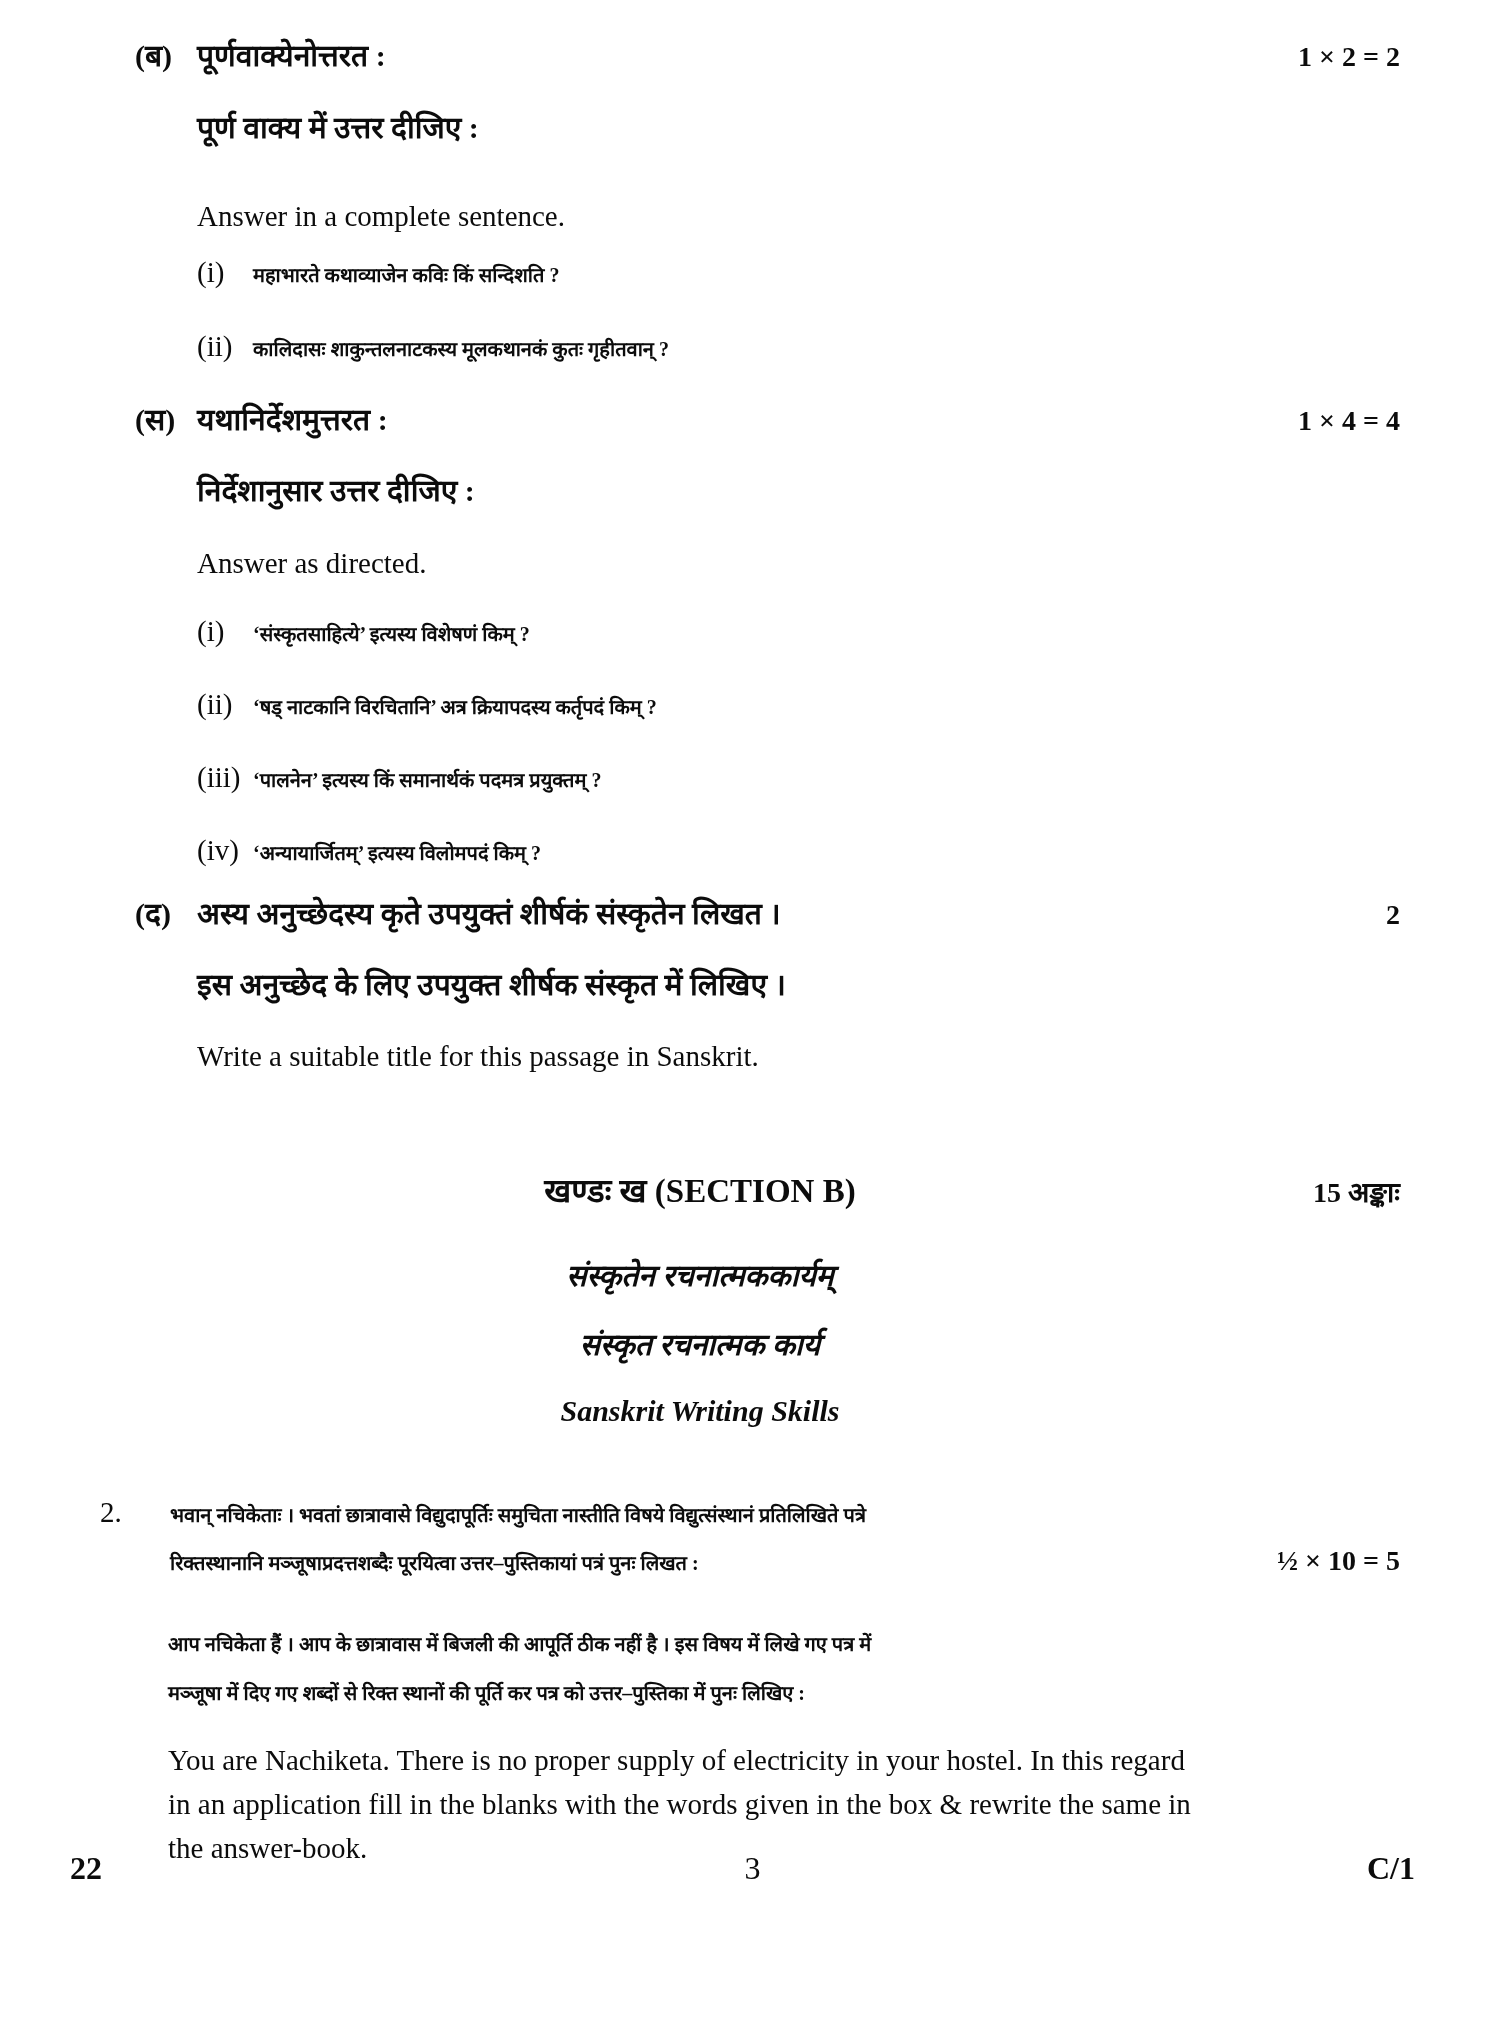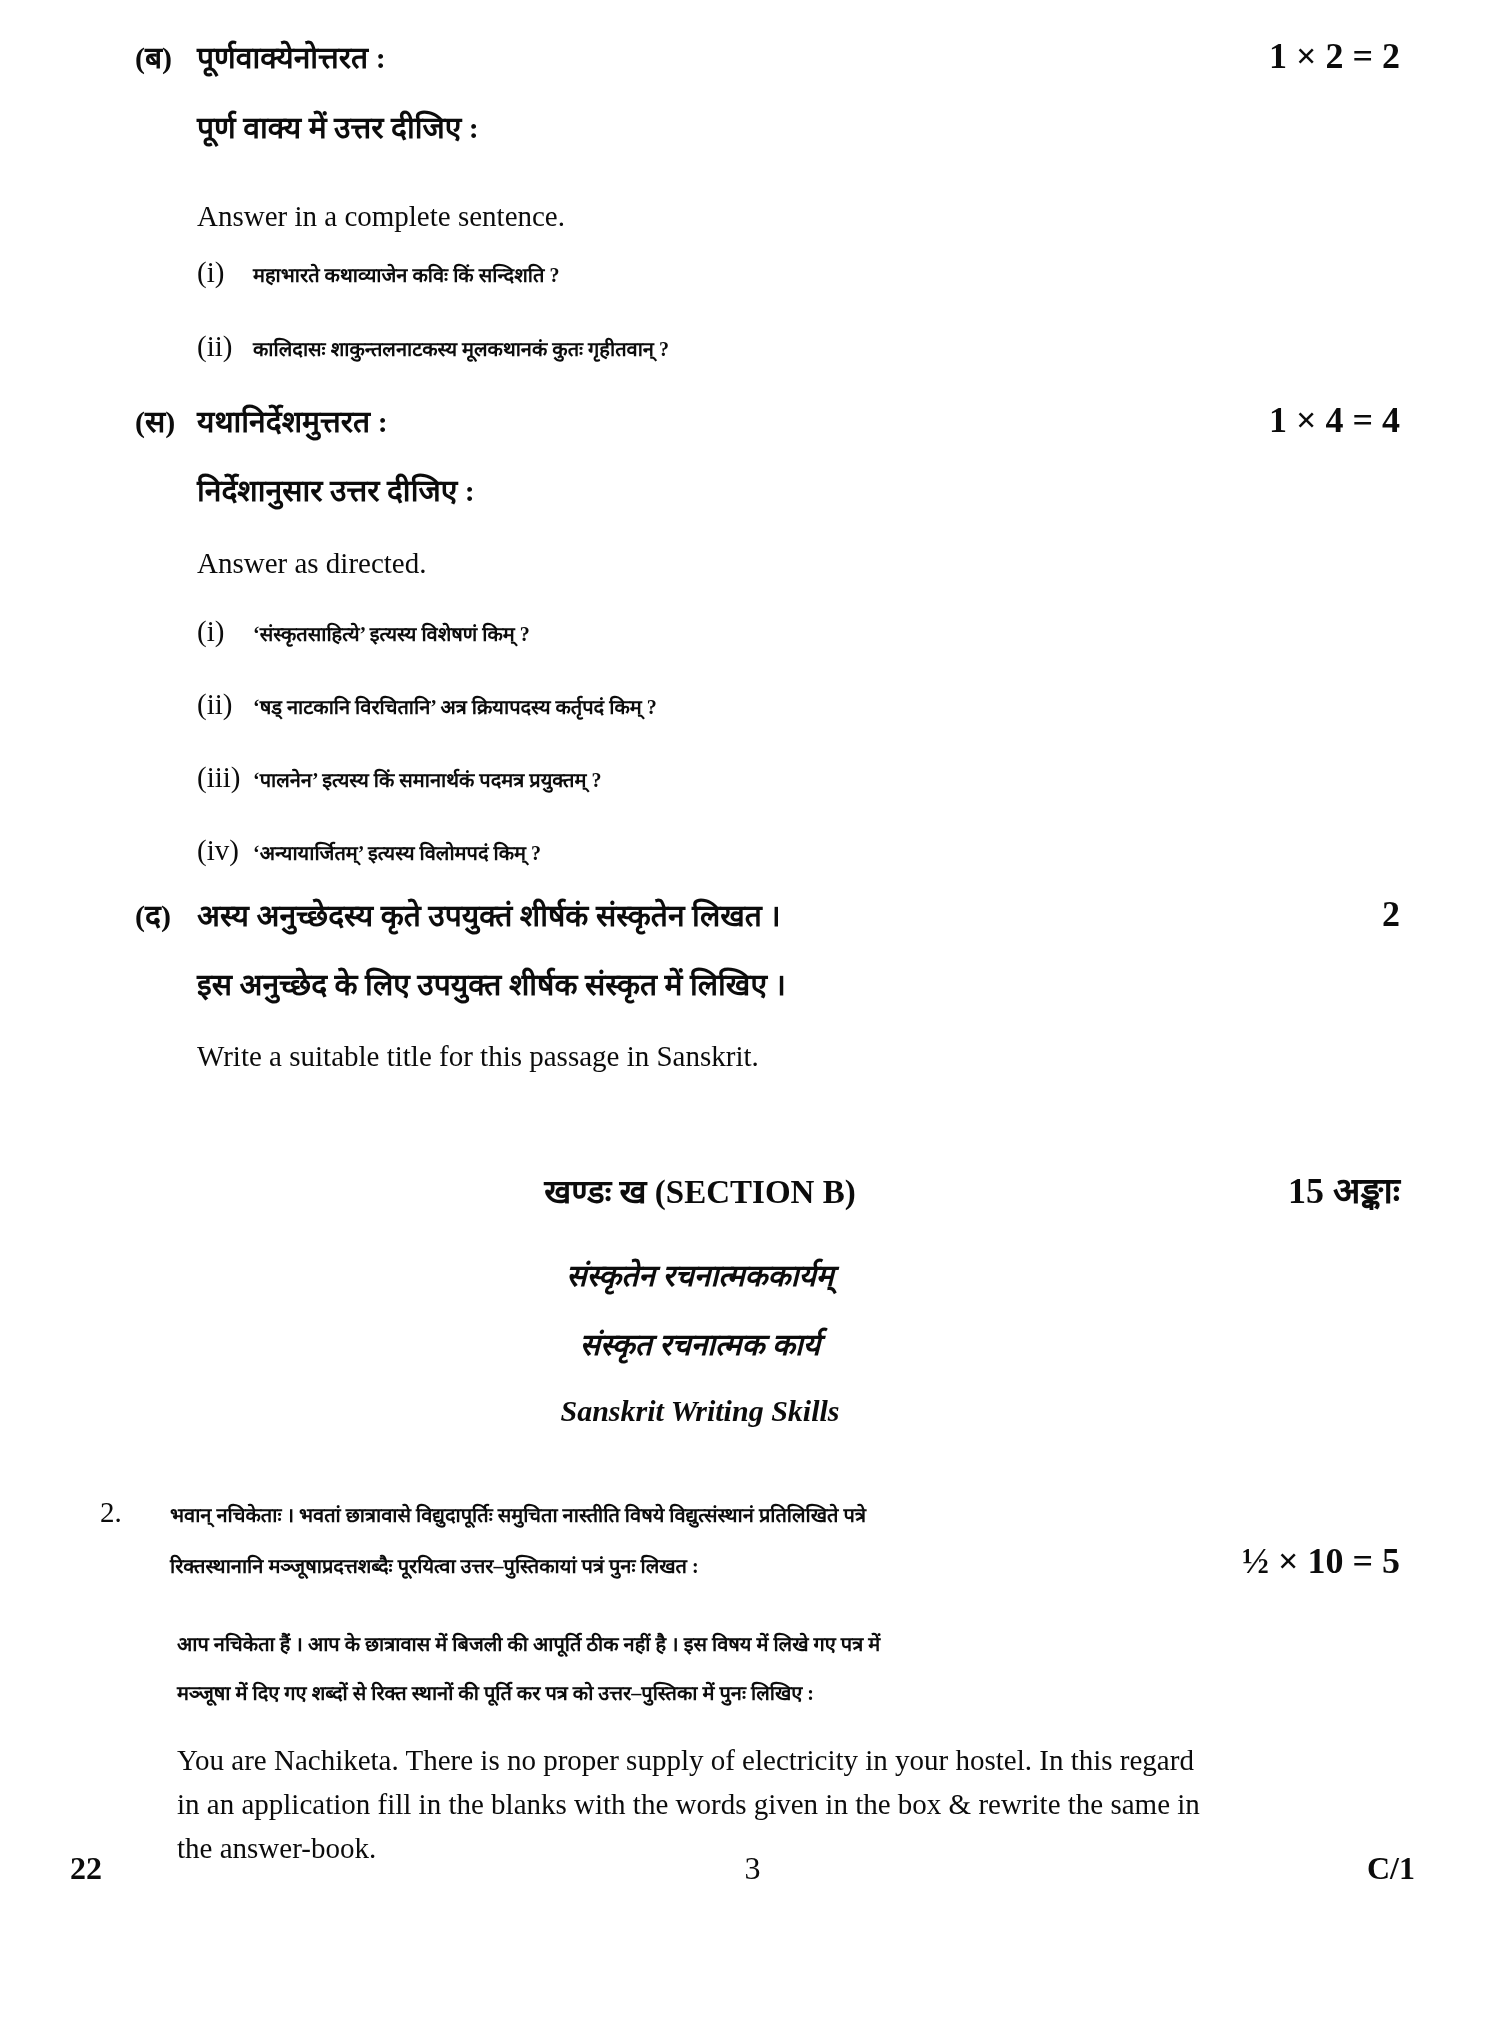--- a/index.html
+++ b/index.html
@@ -10,31 +10,31 @@
     color:#0c0c0c;
     font-family:"Liberation Serif","DejaVu Serif",serif;
     overflow:hidden;
   }
   .doc{position:absolute;left:135px;top:14px;width:1265px;height:1900px;}
   .row{position:absolute;left:0;right:0;display:flex;align-items:baseline;line-height:44px;}
   .lbl{flex:0 0 62px;font-size:30px;font-weight:bold;}
   .txt{font-size:30px;}
   .dev{font-weight:bold;}
   .en{font-size:29px;font-weight:normal;}
-  .marks{margin-left:auto;font-size:36px;font-weight:bold;white-space:nowrap;}
+  .marks{margin-left:auto;font-size:28px;font-weight:bold;white-space:nowrap;}
   .sub{padding-left:62px;}
   .item{padding-left:62px;}
   .inum{flex:0 0 56px;font-size:29px;font-weight:normal;}
   .itxt{font-size:20px;}
   .center-wrap{width:1130px;text-align:center;}
   .sec-head{font-size:33px;font-weight:bold;}
   .sec-sub{font-size:30px;font-weight:bold;font-style:italic;}
   .q2{left:-35px;}
   .qnum{flex:0 0 70px;font-size:29px;font-weight:normal;}
-  .qpara{left:42px;align-items:flex-end;}
+  .qpara{left:33px;align-items:flex-end;}
   .footer-item{position:absolute;font-size:32px;line-height:40px;}
   .f-left{left:70px;top:1848px;font-weight:bold;}
   .f-center{left:0;right:0;top:1848px;text-align:center;font-weight:normal;}
   .f-right{right:90px;top:1848px;font-weight:bold;margin-left:32px;}
 </style>
 </head>
 <body>
 
 <div class="page">
   <div class="doc">

